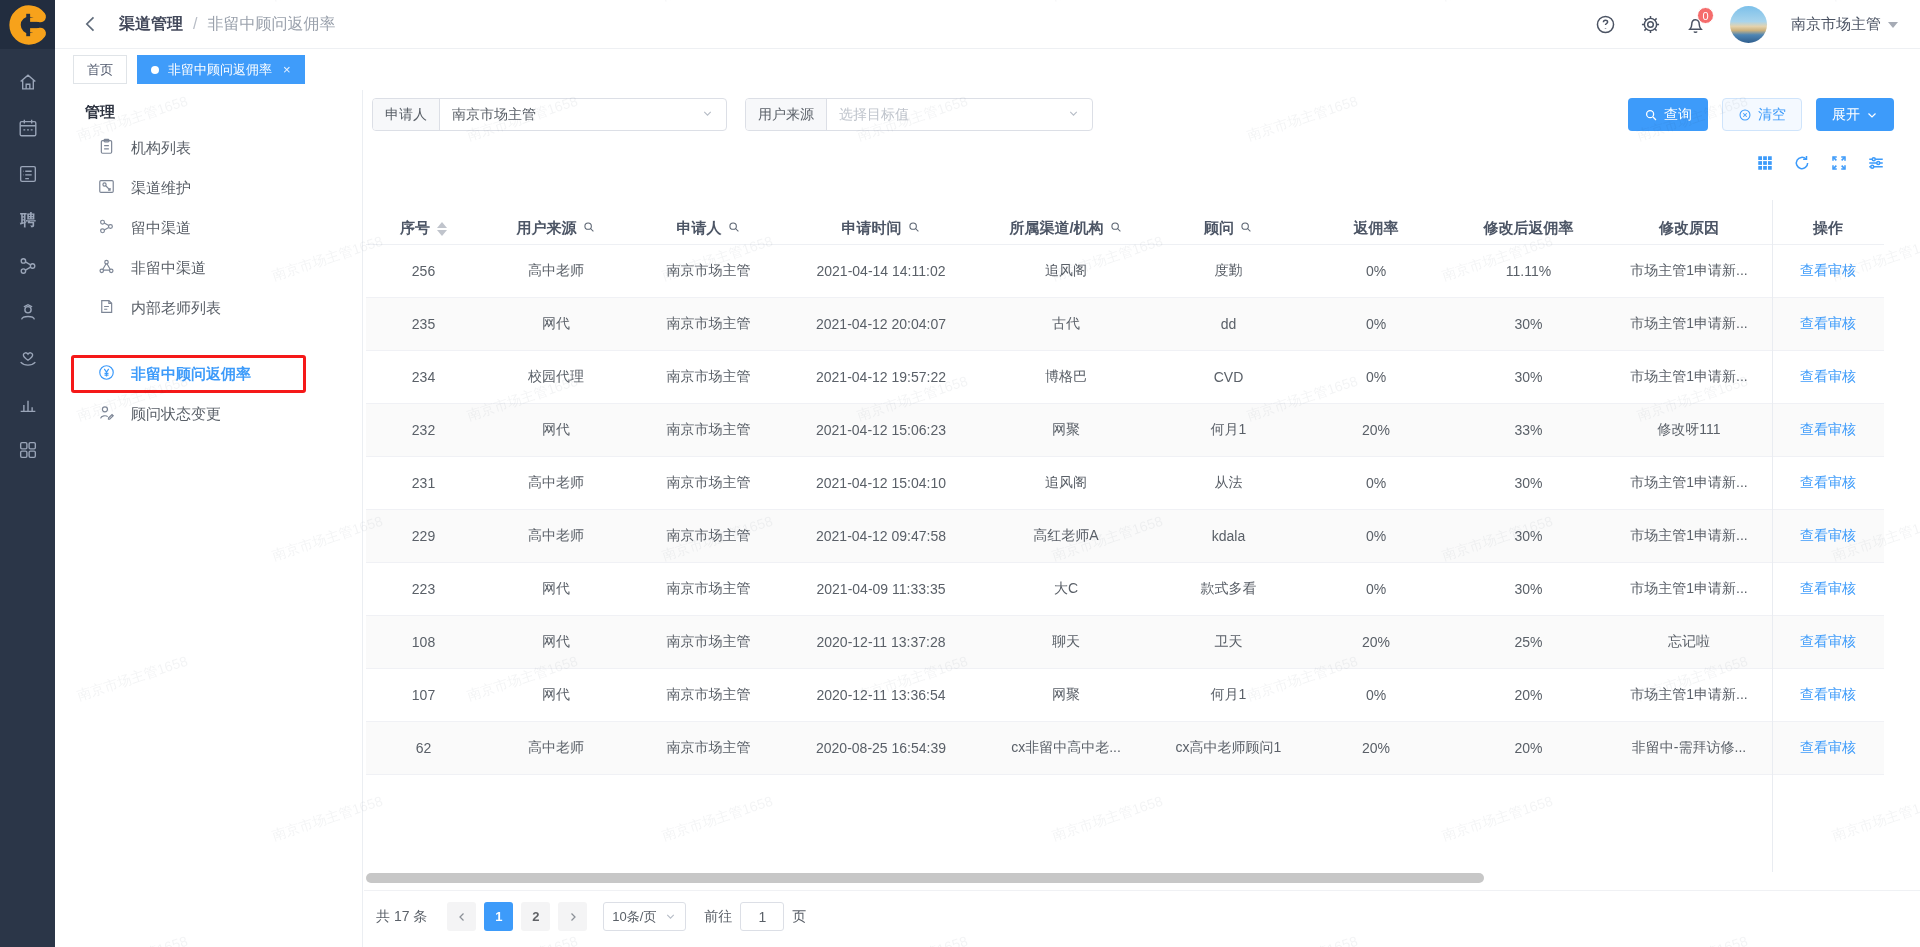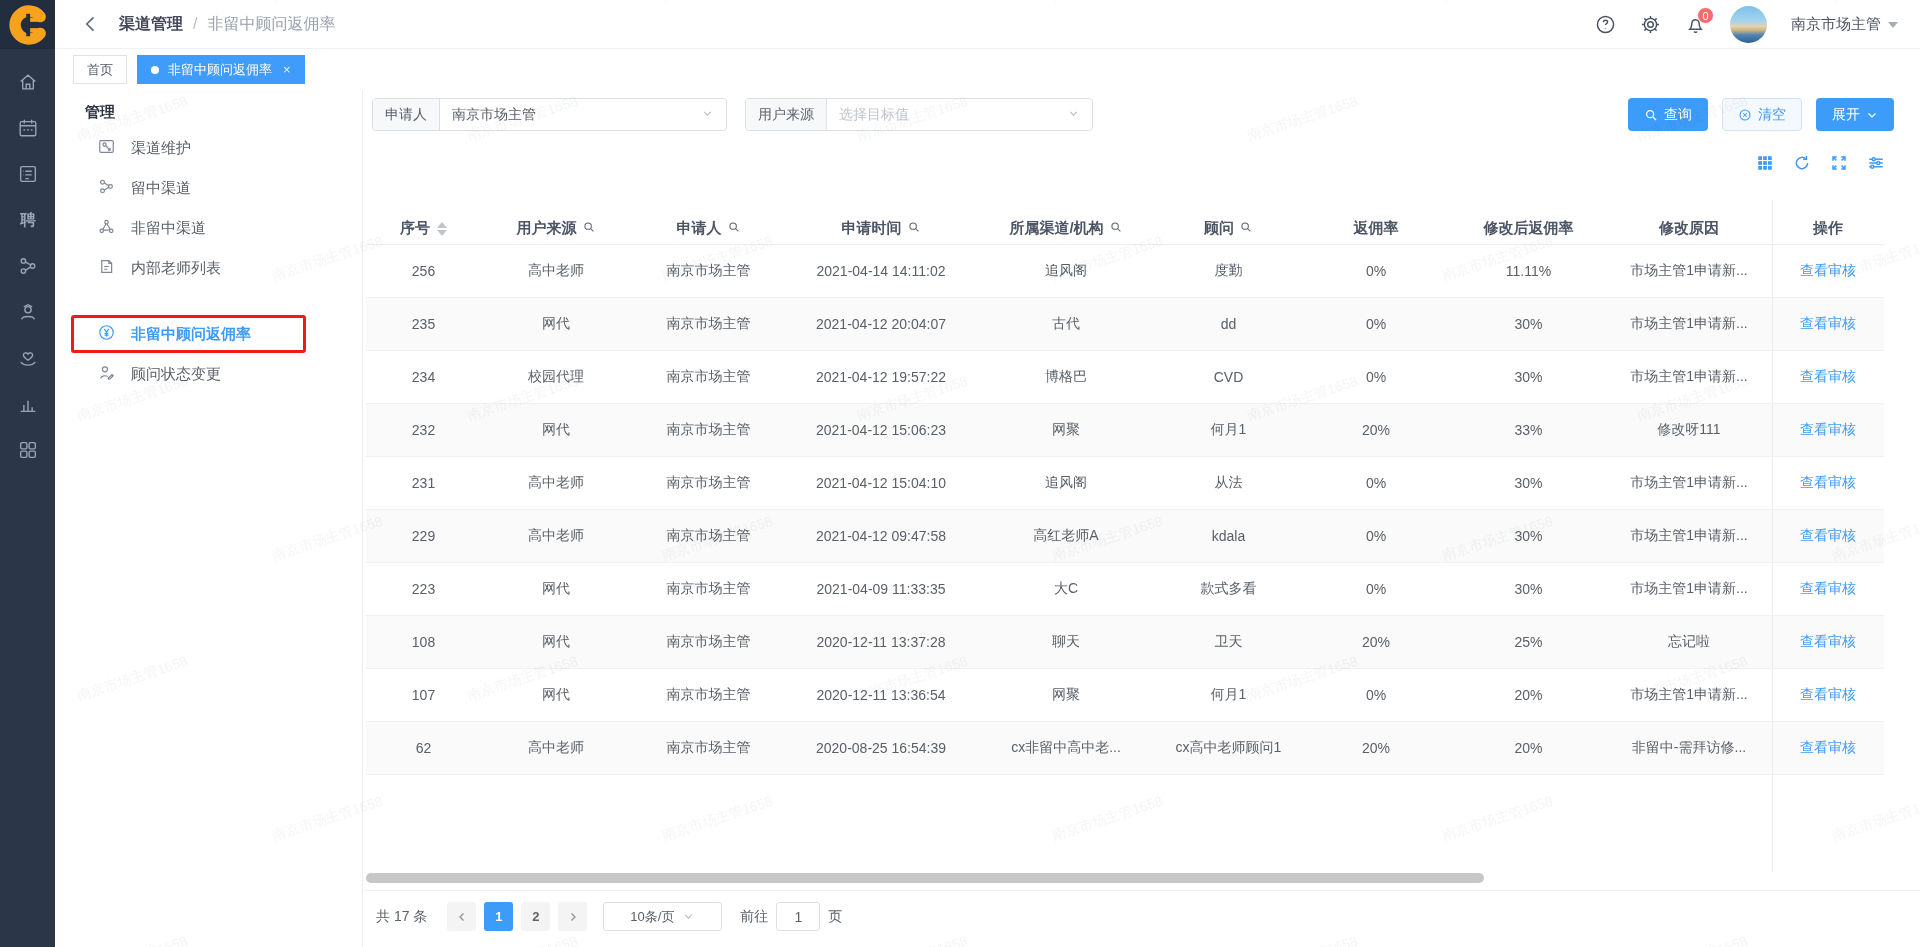--- a/index.html
+++ b/index.html
@@ -100,21 +100,21 @@
     border-radius:5px; cursor:pointer; }
   .foot-line { position:absolute; left:0; right:0; top:800px; height:1px; background:#f0f1f4; }
 
   
   .pager { position:absolute; left:12px; top:812px; display:flex; align-items:center; font-size:14px; color:#5a6068; }
   .pager .total { margin-right:16px; }
   .pbtn { min-width:29px; height:29px; margin:0 4px; border-radius:3px; background:#f4f4f5; color:#606266;
     display:flex; align-items:center; justify-content:center; font-size:13px; cursor:pointer; font-weight:bold; }
   .pbtn.active { background:#3d9bfa; color:#fff; }
   .pbtn.nav { color:#8b9097; font-size:15px; }
-  .psize { margin-left:12px; width:119px; height:29px; border:1px solid #dcdfe6; border-radius:3px;
+  .psize { margin-left:12px; width:83px; height:29px; border:1px solid #dcdfe6; border-radius:3px;
     display:flex; align-items:center; justify-content:center; gap:8px; font-size:13px; color:#5a6068; cursor:pointer; }
   .goto { margin-left:18px; display:flex; align-items:center; gap:8px; }
   .goto input { width:44px; height:29px; border:1px solid #dcdfe6; border-radius:3px; text-align:center;
     font-size:14px; color:#5a6068; outline:none; font-family:inherit; }
 
   
   .wm-layer { position:absolute; inset:0; pointer-events:none; z-index:40; overflow:hidden; }
   .wm { position:absolute; font-size:14px; color:rgba(40,50,70,0.055); white-space:nowrap;
     transform:rotate(-18deg); }
 
@@ -239,20 +239,28 @@
   </div>
   <div class="tag active">
     <span class="dot"></span>
     <span>非留中顾问返佣率</span>
     <span class="x">×</span>
   </div>
 </div>
 
 <div class="sidebar" id="sidebar">
     <div class="sec-title">管理</div>
+    <div class="side-item">
+      <span><svg viewBox="0 0 24 24" fill="none" stroke="currentColor" stroke-width="1.5">
+          <rect x="5.5" y="4.5" width="13" height="16" rx="1.5"></rect>
+          <rect x="9" y="3" width="6" height="3.2" rx="1"></rect>
+          <path d="M9 11h6M9 15h6"></path>
+        </svg></span>
+      <span>机构列表</span>
+    </div>
     <div class="side-item">
       <span><svg viewBox="0 0 24 24" fill="none" stroke="currentColor" stroke-width="1.5">
           <rect x="3.5" y="4.5" width="17" height="15" rx="1.5"></rect>
           <circle cx="9.5" cy="9.5" r="2"></circle>
           <path d="M11 11l5.5 5.5M14 16.5h2.5V14"></path>
         </svg></span>
       <span>渠道维护</span>
     </div>
     <div class="side-item">
       <span><svg viewBox="0 0 24 24" fill="none" stroke="currentColor" stroke-width="1.5">

